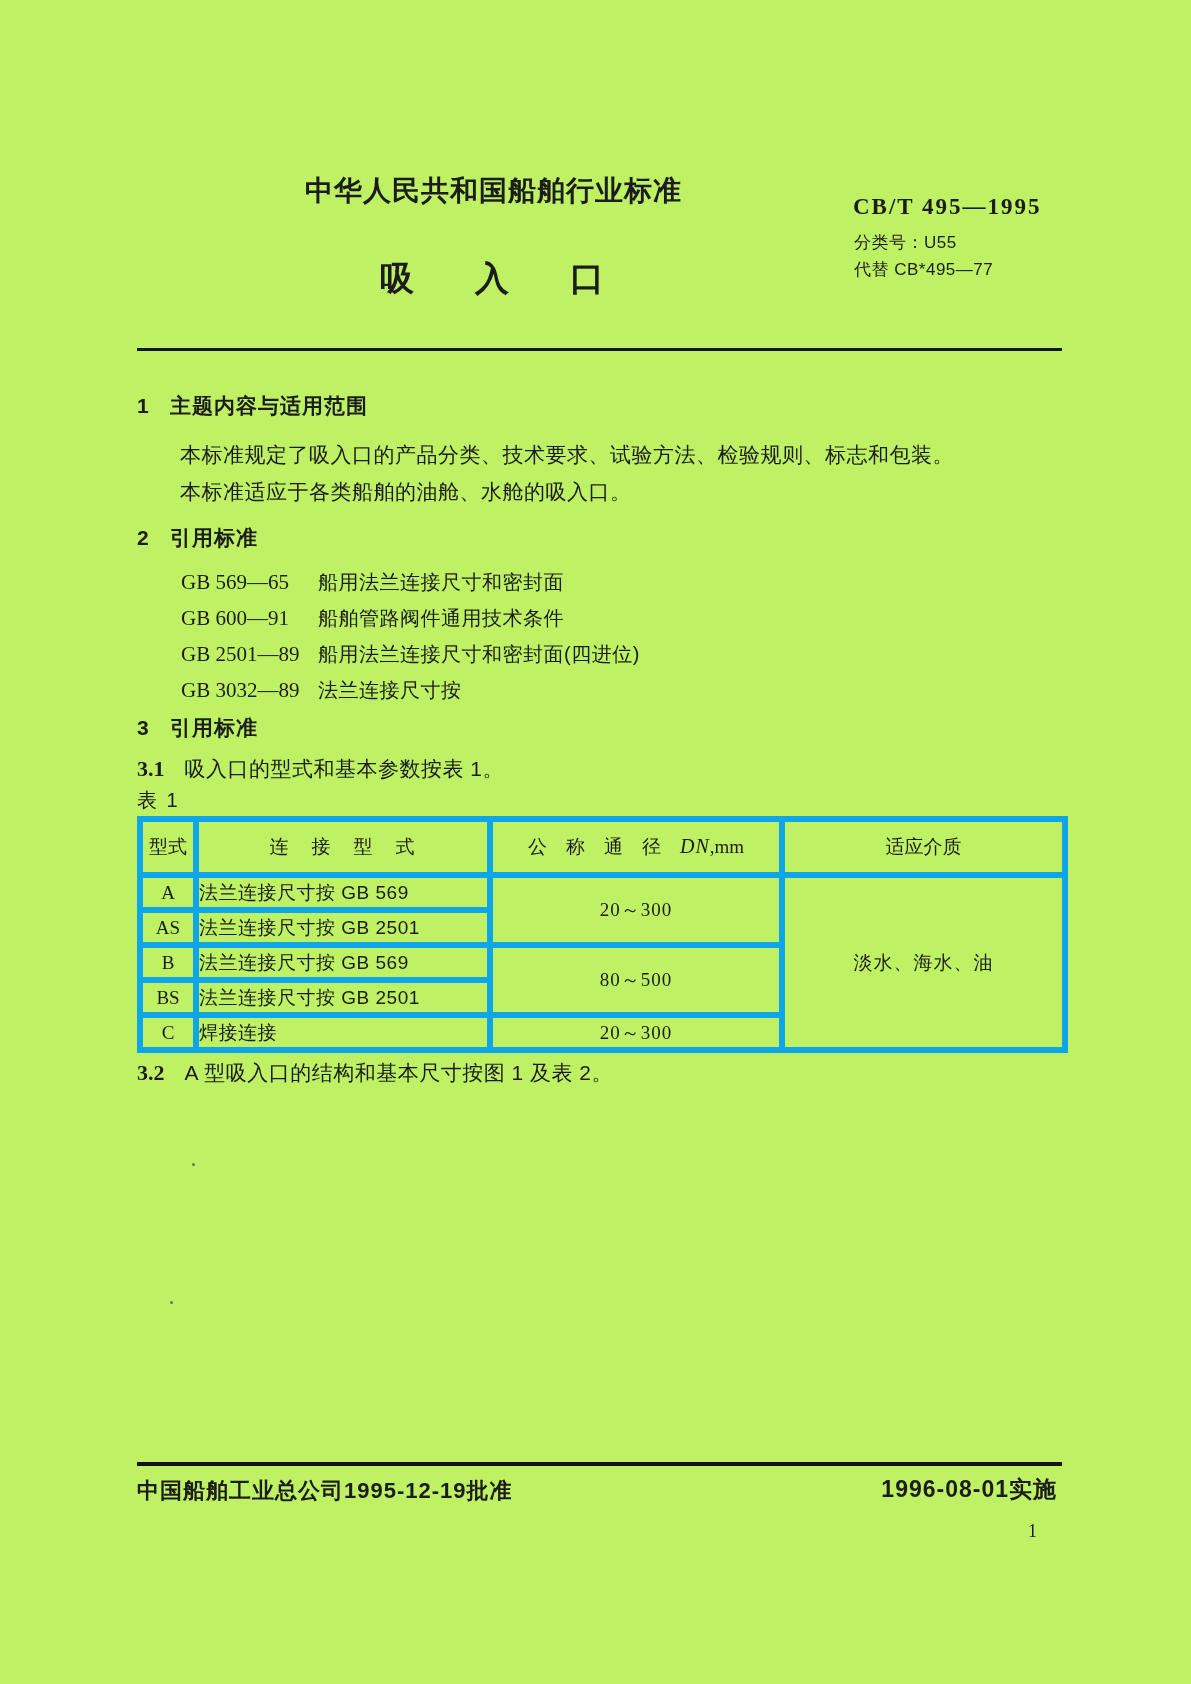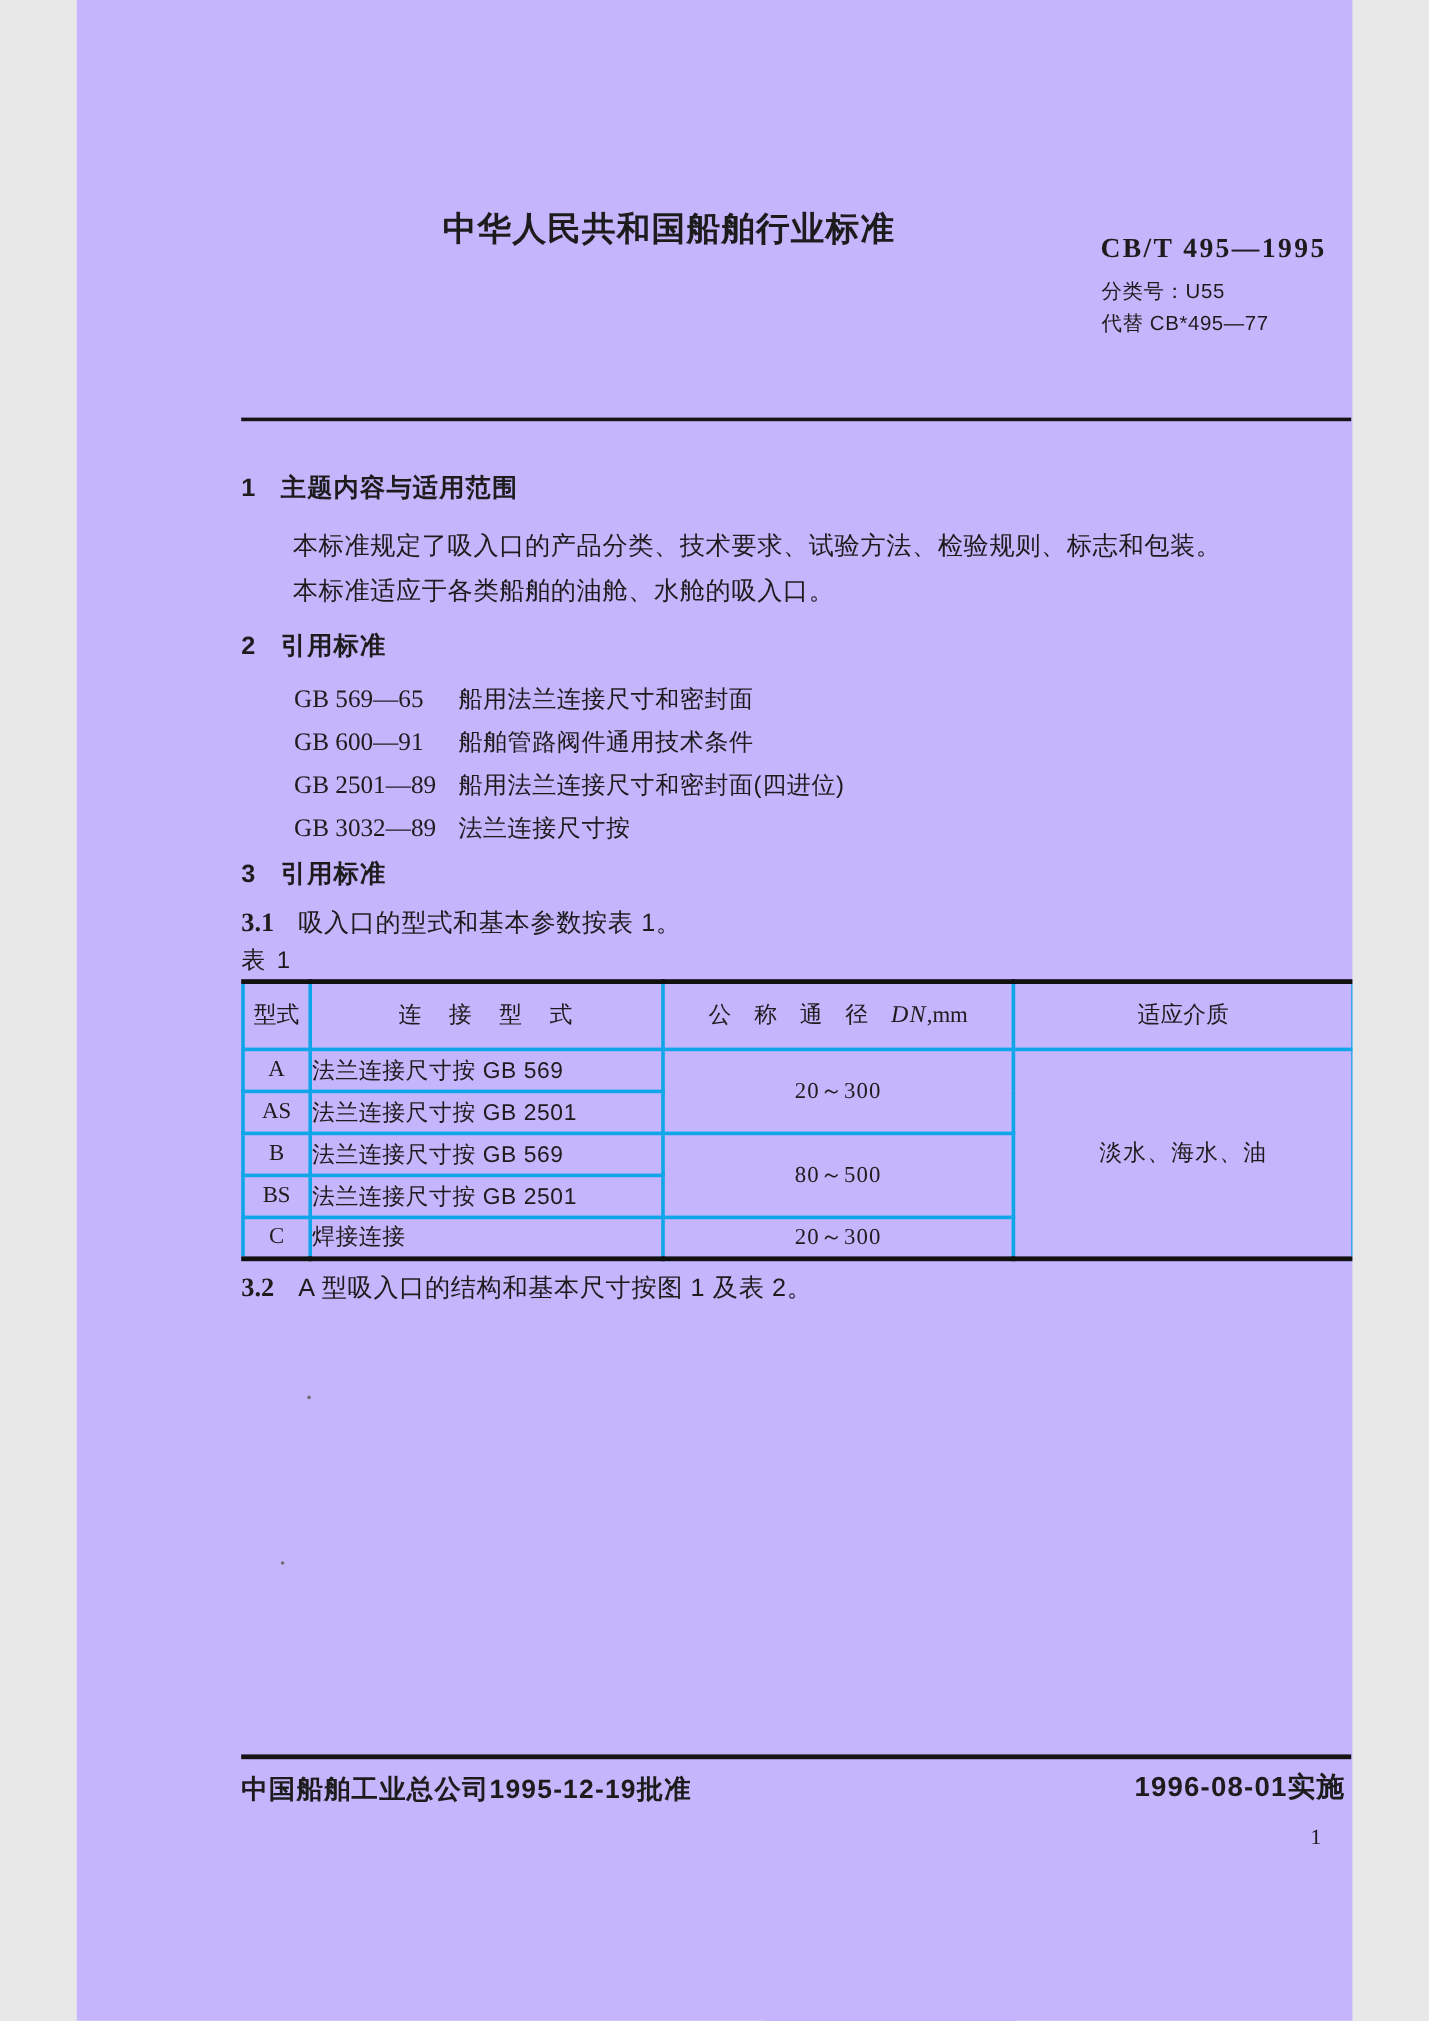--- a/index.html
+++ b/index.html
@@ -1,18 +1,18 @@
 <!DOCTYPE html>
 <html><head>
 <meta charset="utf-8">
 <style>
   html,body { margin:0; padding:0; background:#e8e8e8; }
   .page {
-    position:relative; width:1063px; height:1684px; margin:0 auto;
-    background:#c4b5fd; color:#1c1c1c;
+    position:relative; width:1191px; height:1684px; margin:0 auto;
+    background:#bef264; color:#1c1c1c;
     font-family:"Liberation Sans", sans-serif;
     overflow:hidden;
   }
   .abs { position:absolute; }
 
   
   .org-title { left:305px; top:172px; font-size:28px; font-weight:bold; letter-spacing:1px; }
   .std-code  { left:853px; top:194px; font-size:23px; font-weight:bold;
                font-family:"Liberation Serif", serif; letter-spacing:2px; }
   .class-no  { left:854px; top:231px; font-size:17px; letter-spacing:0.5px; }
@@ -48,21 +48,21 @@
 
   
   .tbl-caption { left:137px; top:787px; width:925px; text-align:left; font-size:20px; letter-spacing:2px; }
   table.t1 {
     position:absolute; left:137px; top:816px; width:925px;
     border-collapse:collapse; table-layout:fixed;
     border-top:4px solid #111; border-bottom:4px solid #111;
     border-left:2px solid #2b2b2b; border-right:2px solid #2b2b2b;
   }
   table.t1 th, table.t1 td {
-    border:3px solid #0ea5e9; font-weight:normal; font-size:19px;
+    border:6px solid #0ea5e9; font-weight:normal; font-size:19px;
     padding:0; overflow:hidden;
   }
   table.t1 tr.hdr { height:56px; }
   table.t1 tr.row { height:35px; }
   th.h-c2 { letter-spacing:2px; }
   th.h-c3 .dn-sym { font-family:"Liberation Serif", serif; font-style:italic; font-size:20px; letter-spacing:1px; }
   th.h-c3 .dn-unit { font-family:"Liberation Serif", serif; font-size:19px; }
   td.c-type { text-align:center; font-family:"Liberation Serif", serif; font-size:20px; }
   td.c-conn { text-align:left; padding-left:22px; letter-spacing:0.5px; }
   td.c-dn   { text-align:center; font-family:"Liberation Serif", serif; font-size:20px; letter-spacing:1px; }
@@ -78,20 +78,21 @@
 </style>
 </head>
 <body>
 
 <div class="page">
 
   <div class="abs org-title">中华人民共和国船舶行业标准</div>
   <div class="abs std-code">CB/T 495—1995</div>
   <div class="abs class-no">分类号：U55</div>
   <div class="abs replaces">代替 CB*495—77</div>
+  <div class="abs doc-title">吸入口</div>
   <div class="abs rule rule-top"></div>
 
   <div class="abs sec-heading" id="sec1">
     <span class="sec-no">1</span><span class="sec-txt">主题内容与适用范围</span>
   </div>
   <div class="abs para" id="para1">本标准规定了吸入口的产品分类、技术要求、试验方法、检验规则、标志和包装。</div>
   <div class="abs para" id="para2">本标准适应于各类船舶的油舱、水舱的吸入口。</div>
 
   <div class="abs sec-heading" id="sec2">
     <span class="sec-no">2</span><span class="sec-txt">引用标准</span>

